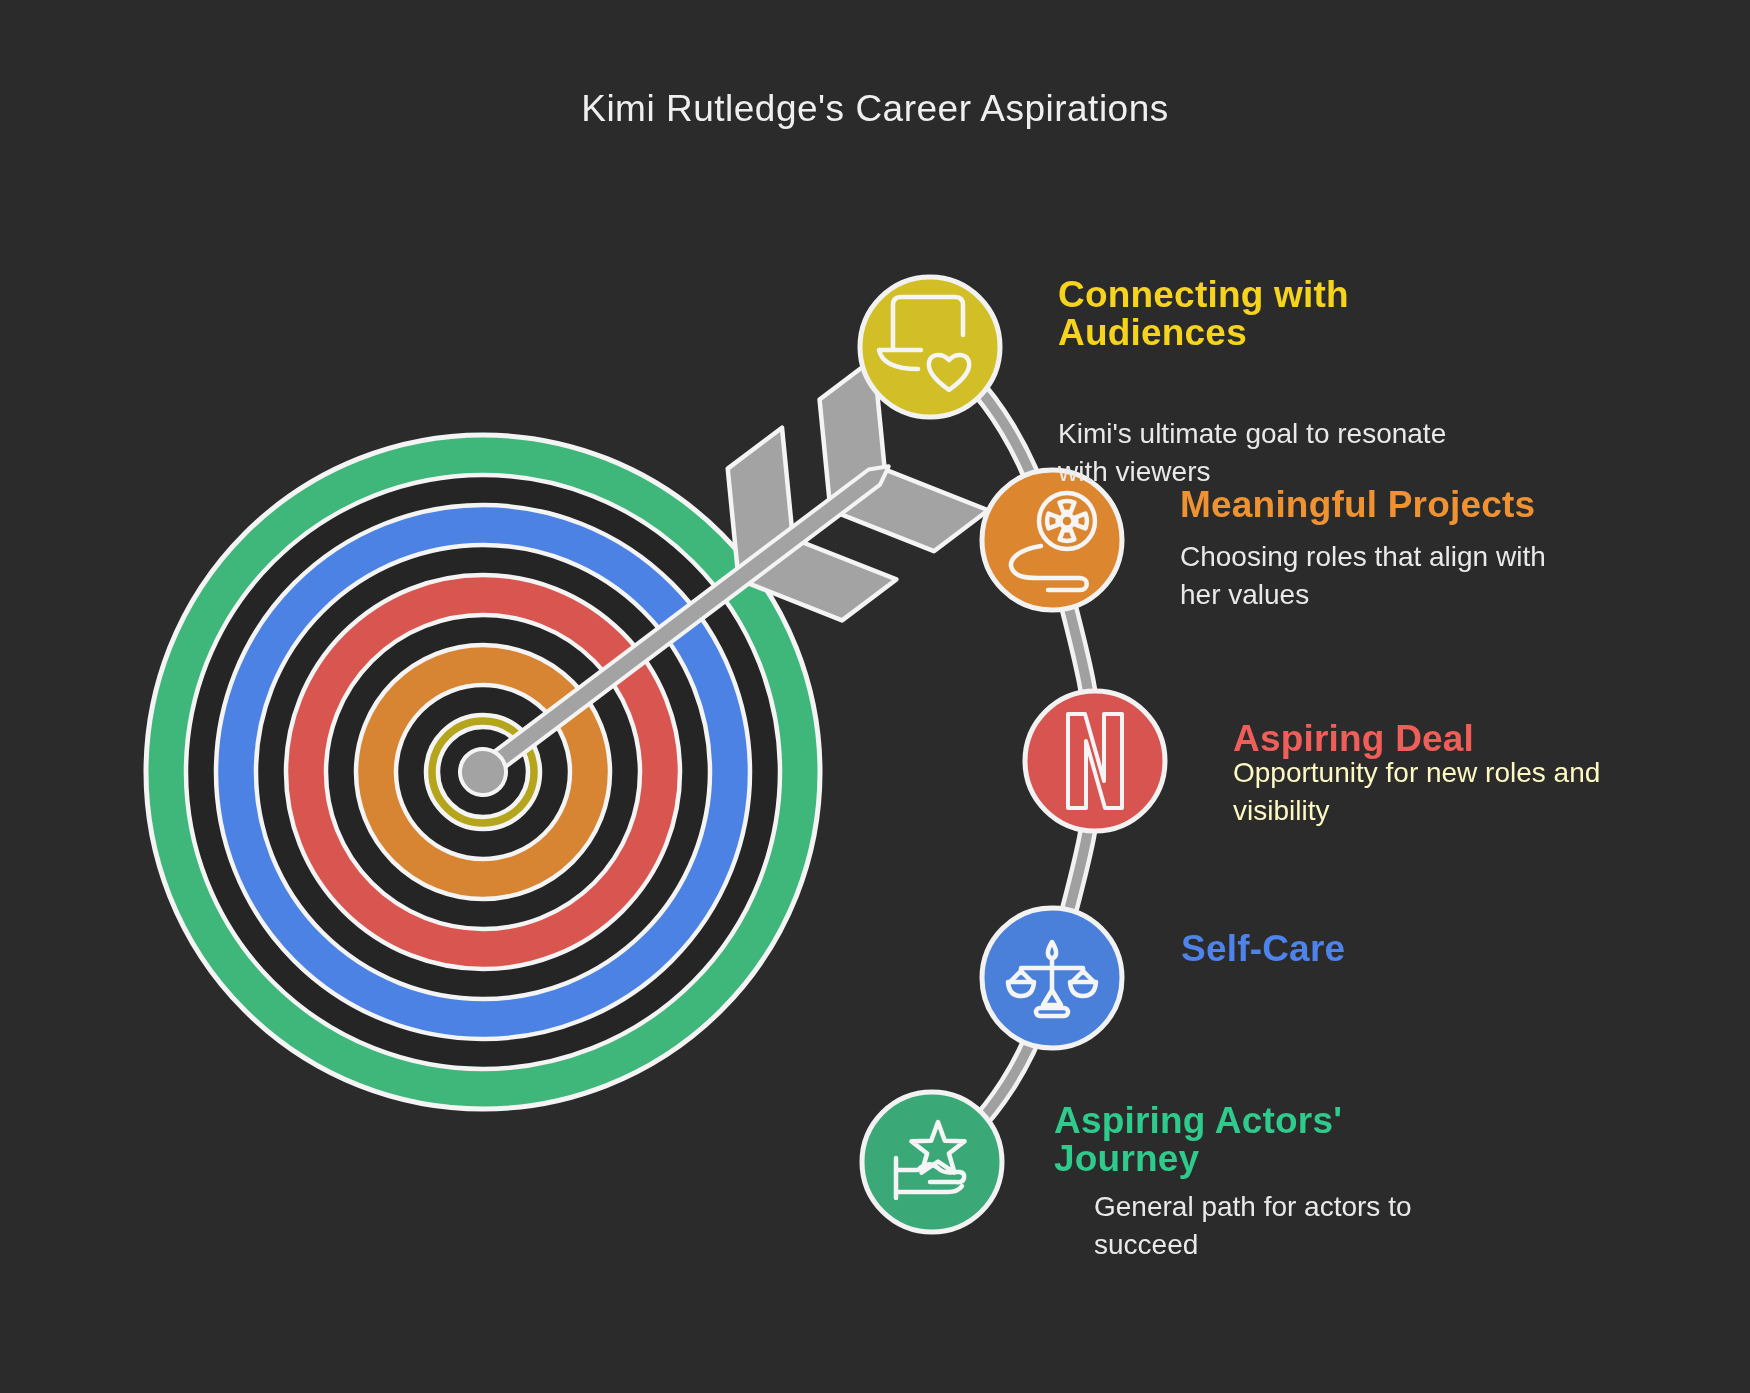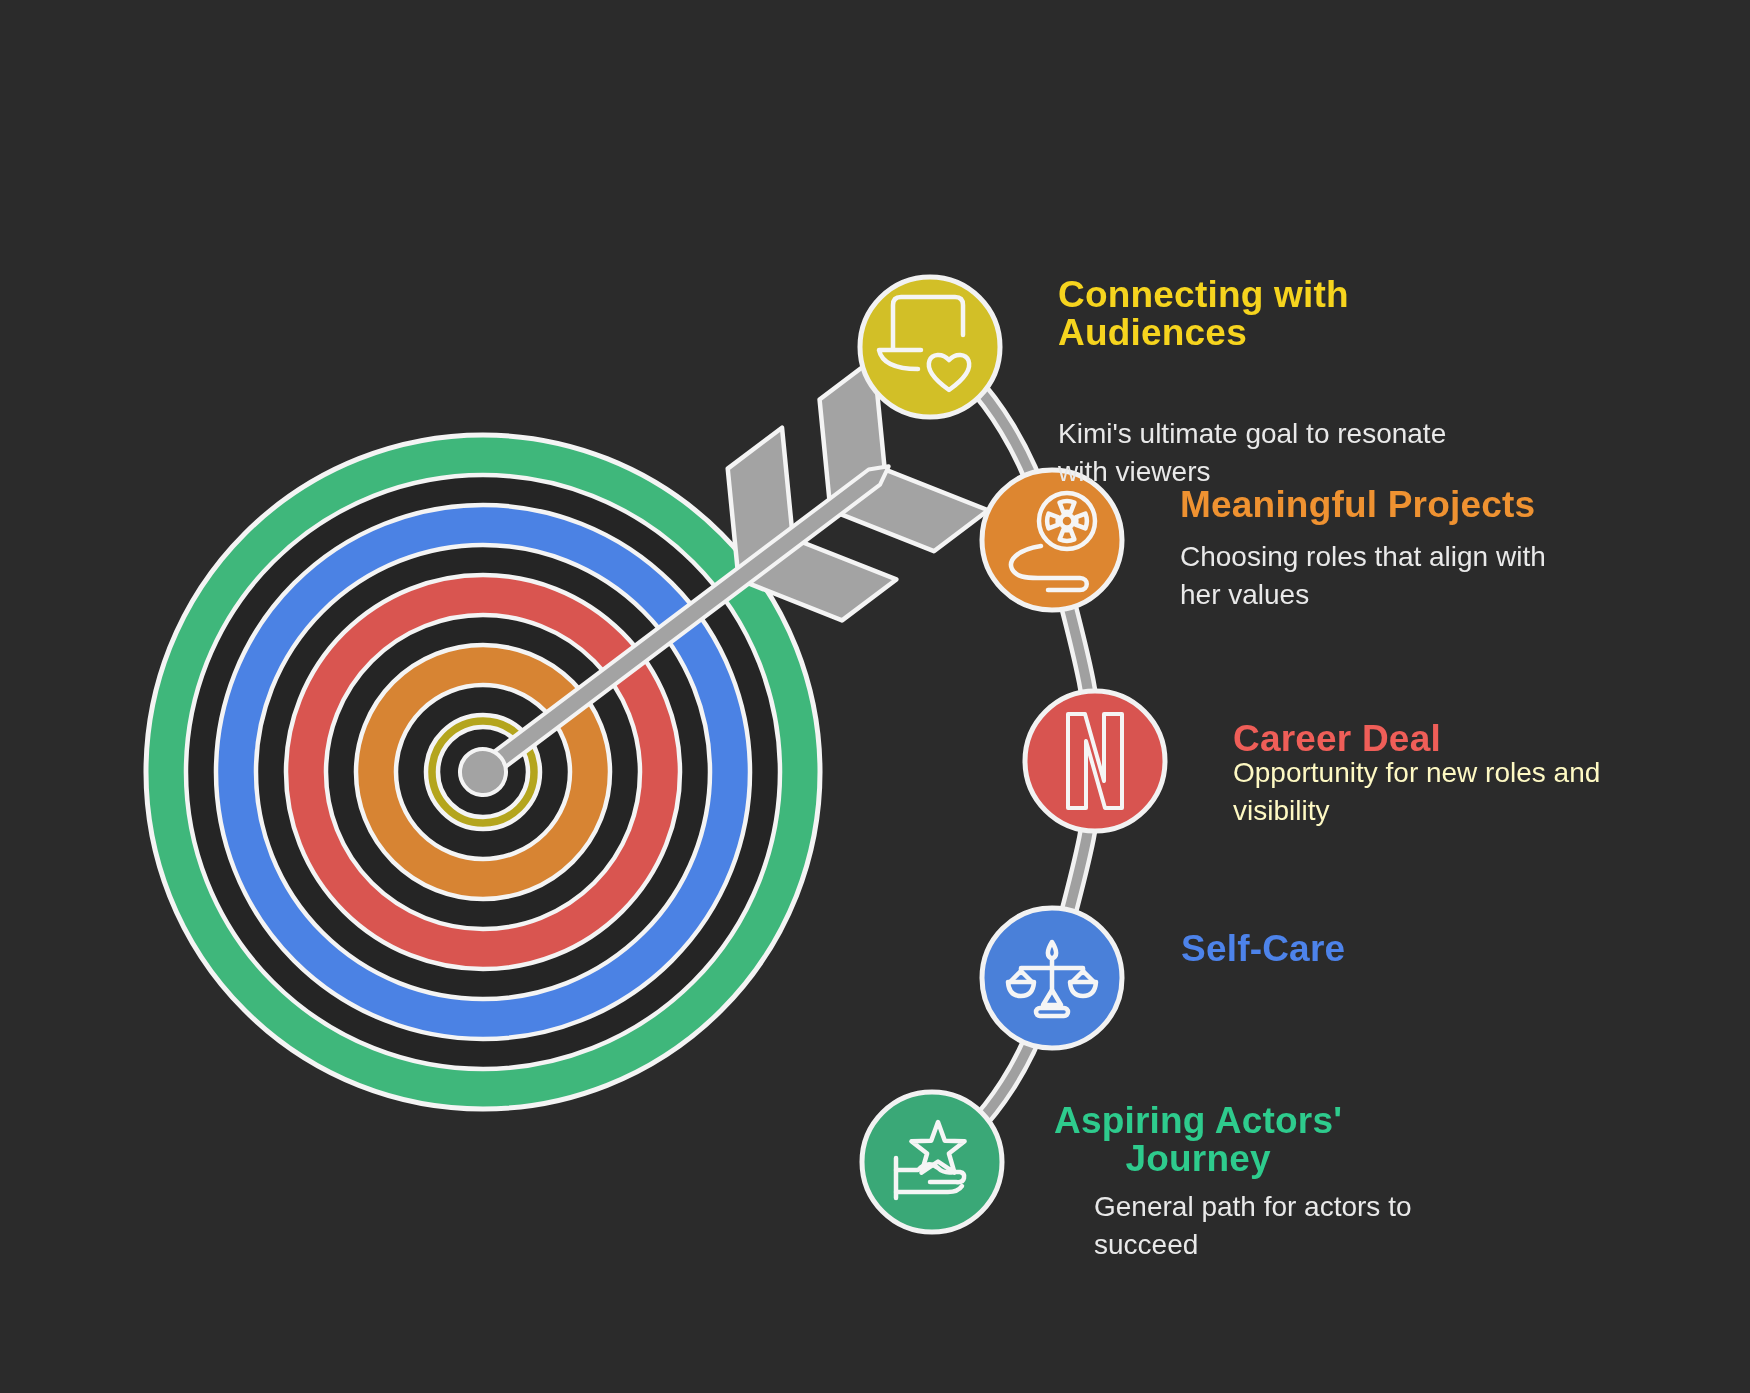--- a/index.html
+++ b/index.html
@@ -10,21 +10,21 @@
          font-size:37px;font-weight:500;letter-spacing:0.5px;}
   .step-heading{position:absolute;font-size:37px;font-weight:700;line-height:38px;
                 white-space:pre-line;letter-spacing:0.2px;margin-top:24px;}
   .step-body{position:absolute;font-size:28px;font-weight:400;line-height:38px;
              white-space:pre-line;}
   
   #h1{left:1058px;top:252px;}  #b1{left:1058px;top:374px;}
   #h2{left:1180px;top:462px;text-align:right;}  #b2{left:1180px;top:538px;}
   #h3{left:1233px;top:696px;}  #b3{left:1233px;top:754px;}
   #h4{left:1181px;top:906px;}  #b4{left:1181px;top:979px;}
-  #h5{left:1054px;top:1078px;text-align:center;} #b5{left:1054px;top:1188px;margin-left:40px;}
+  #h5{left:1054px;top:1078px;} #b5{left:1054px;top:1188px;margin-left:40px;}
   .ic{fill:none;stroke:#f5f5f5;stroke-width:4.5;stroke-linecap:round;stroke-linejoin:round;}
 </style>
 </head>
 <body>
 
 <div class="stage" style="background: rgb(43, 43, 43);">
 
   <svg width="1750" height="1393" viewBox="0 0 1750 1393">
 
     <g>
@@ -99,31 +99,32 @@
       <circle cx="0" cy="0" r="70" stroke-width="5" stroke="#f2f2f2" fill="#3aa877"></circle>
       <g>
         <polygon class="ic" stroke-width="4" points="6,-40 12.8,-21.3 32.6,-20.7 16.9,-8.5 22.5,10.7 6,-0.5 -10.5,10.7 -4.9,-8.5 -20.6,-20.7 -0.8,-21.3"></polygon>
         <path class="ic" d="M -36 -4 L -36 36"></path>
         <path class="ic" d="M -36 8 L -14 8 Q -4 -2 6 6 Q 12 12 22 10 L 28 10 Q 33 11 32 16 Q 31 21 24 20 L -2 20"></path>
         <path class="ic" d="M -36 30 L 16 30 Q 26 30 30 24"></path>
       </g>
     </g>
   </svg>
 
+  <div class="title" style="color: rgb(239, 239, 239);">Kimi Rutledge's Career Aspirations</div>
 
   <div class="step-heading" id="h1" style="color: rgb(246, 212, 30);">Connecting with
 Audiences</div>
   <div class="step-body" id="b1" style="color: rgb(233, 233, 233); margin-top: 41px;">Kimi's ultimate goal to resonate
 with viewers</div>
 
   <div class="step-heading" id="h2" style="color: rgb(239, 146, 49);">Meaningful Projects</div>
   <div class="step-body" id="b2" style="color: rgb(233, 233, 233);">Choosing roles that align with
 her values</div>
 
-  <div class="step-heading" id="h3" style="color: rgb(239, 94, 88);">Career Deal</div>
+  <div class="step-heading" id="h3" style="color: rgb(239, 94, 88);">Aspiring Deal</div>
   <div class="step-body" id="b3" style="color: #fef9c3;">Opportunity for new roles and
 visibility</div>
 
   <div class="step-heading" id="h4" style="color: rgb(77, 131, 234);">Self-Care</div>
 
   <div class="step-heading" id="h5" style="color: rgb(46, 203, 141);">Aspiring Actors'
 Journey</div>
   <div class="step-body" id="b5" style="color: rgb(233, 233, 233);">General path for actors to
 succeed</div>
 

